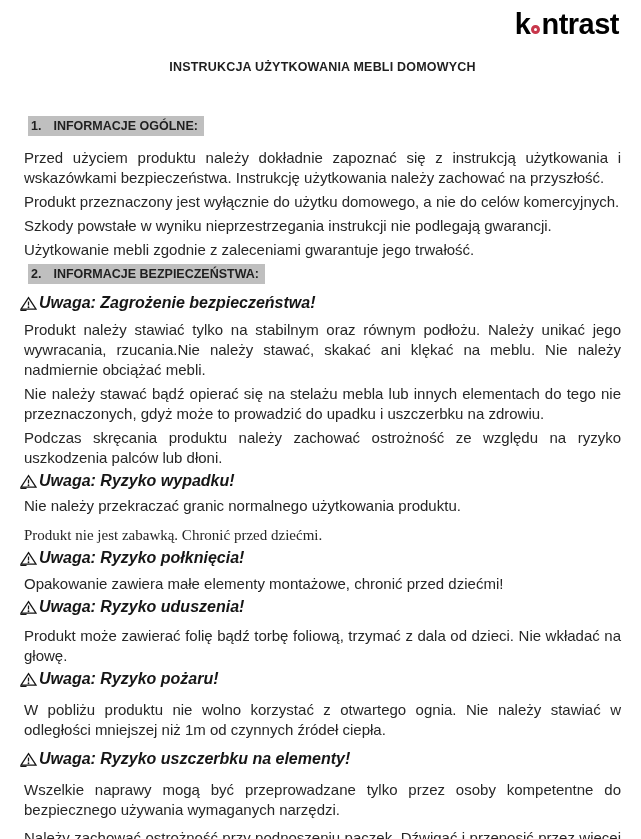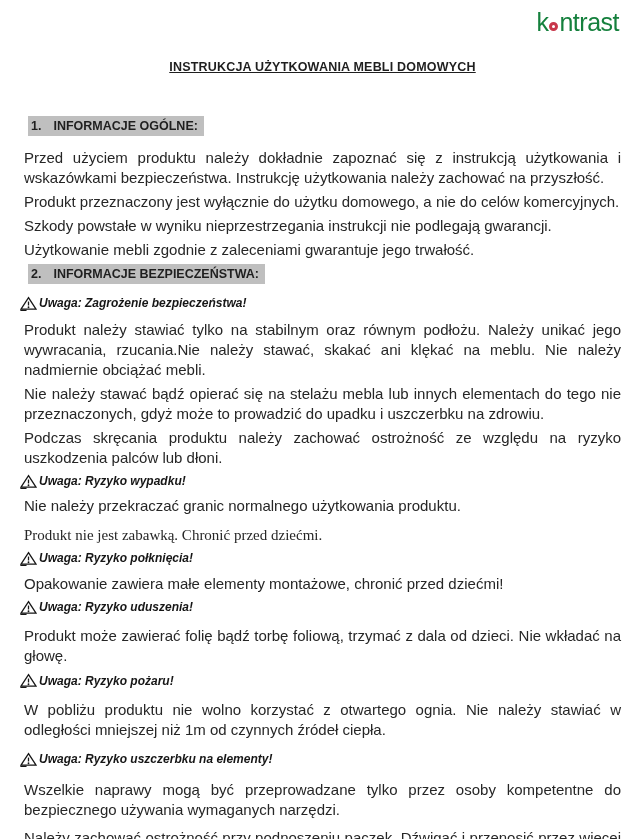--- a/index.html
+++ b/index.html
@@ -13,60 +13,60 @@
     width:641px; height:839px; overflow:hidden;
     background:#ffffff;
     font-family:"Liberation Sans","DejaVu Sans",sans-serif;
     color:var(--text);
   }
   .page{ width:641px; height:839px; padding:8px 16px 0 20px; }
 
   
   .logo-row{ text-align:right; height:40px; padding-right:6px; }
   .logo-text{
-    font-size:25px; font-weight:normal; letter-spacing:-0.5px;
-    color:#15803d; white-space:nowrap;
+    font-size:29px; font-weight:bold; letter-spacing:-0.5px;
+    color:#000000; white-space:nowrap;
   }
   .ring{
     display:inline-block; width:9px; height:9px;
     border:3px solid var(--logo-ring); border-radius:50%;
     margin:0 1px;
   }
 
   
   .doc-title{
     margin-top:12px; text-align:center;
-    font-size:12.5px; font-weight:bold; letter-spacing:0.2px;text-decoration:underline;
+    font-size:12.5px; font-weight:bold; letter-spacing:0.2px;
   }
 
   
   .sec-heading{ margin-left:8px; font-size:12.5px; font-weight:bold; }
   .sec-heading .hl{
     background:var(--heading-highlight);
     display:inline-block; padding:3px 6px 3px 3px;
   }
   .sec-heading .num{ display:inline-block; margin-right:12px; }
 
   
   .para{
     margin:4px; font-size:15px; line-height:20px;
     text-align:justify; color:#262626;
   }
 
   
   .warning{
     display:flex; align-items:center; height:18px;
-    font-size:12px; font-weight:bold; font-style:italic; color:#161616;
+    font-size:16px; font-weight:bold; font-style:italic; color:#161616;
   }
   .warn-icon{ flex:0 0 auto; margin-right:2px; }
 
   
   .mt4{margin-top:4px;} .mt6{margin-top:6px;} .mt7{margin-top:7px;}
   .mt8{margin-top:8px;} .mt9{margin-top:9px;font-family:Liberation Serif, serif;} .mt10{margin-top:10px;}
-  .mt12{margin-top:12px;} .mt14{margin-top:2px;align-items:flex-end;} .mt42{margin-top:42px;}
+  .mt12{margin-top:12px;} .mt14{margin-top:2px;} .mt42{margin-top:42px;}
 </style>
 </head>
 <body>
 
 <div class="page">
 
   <div class="logo-row">
     <span class="logo-text"><span>k</span><span class="ring"></span><span>ntrast</span></span>
   </div>
 

